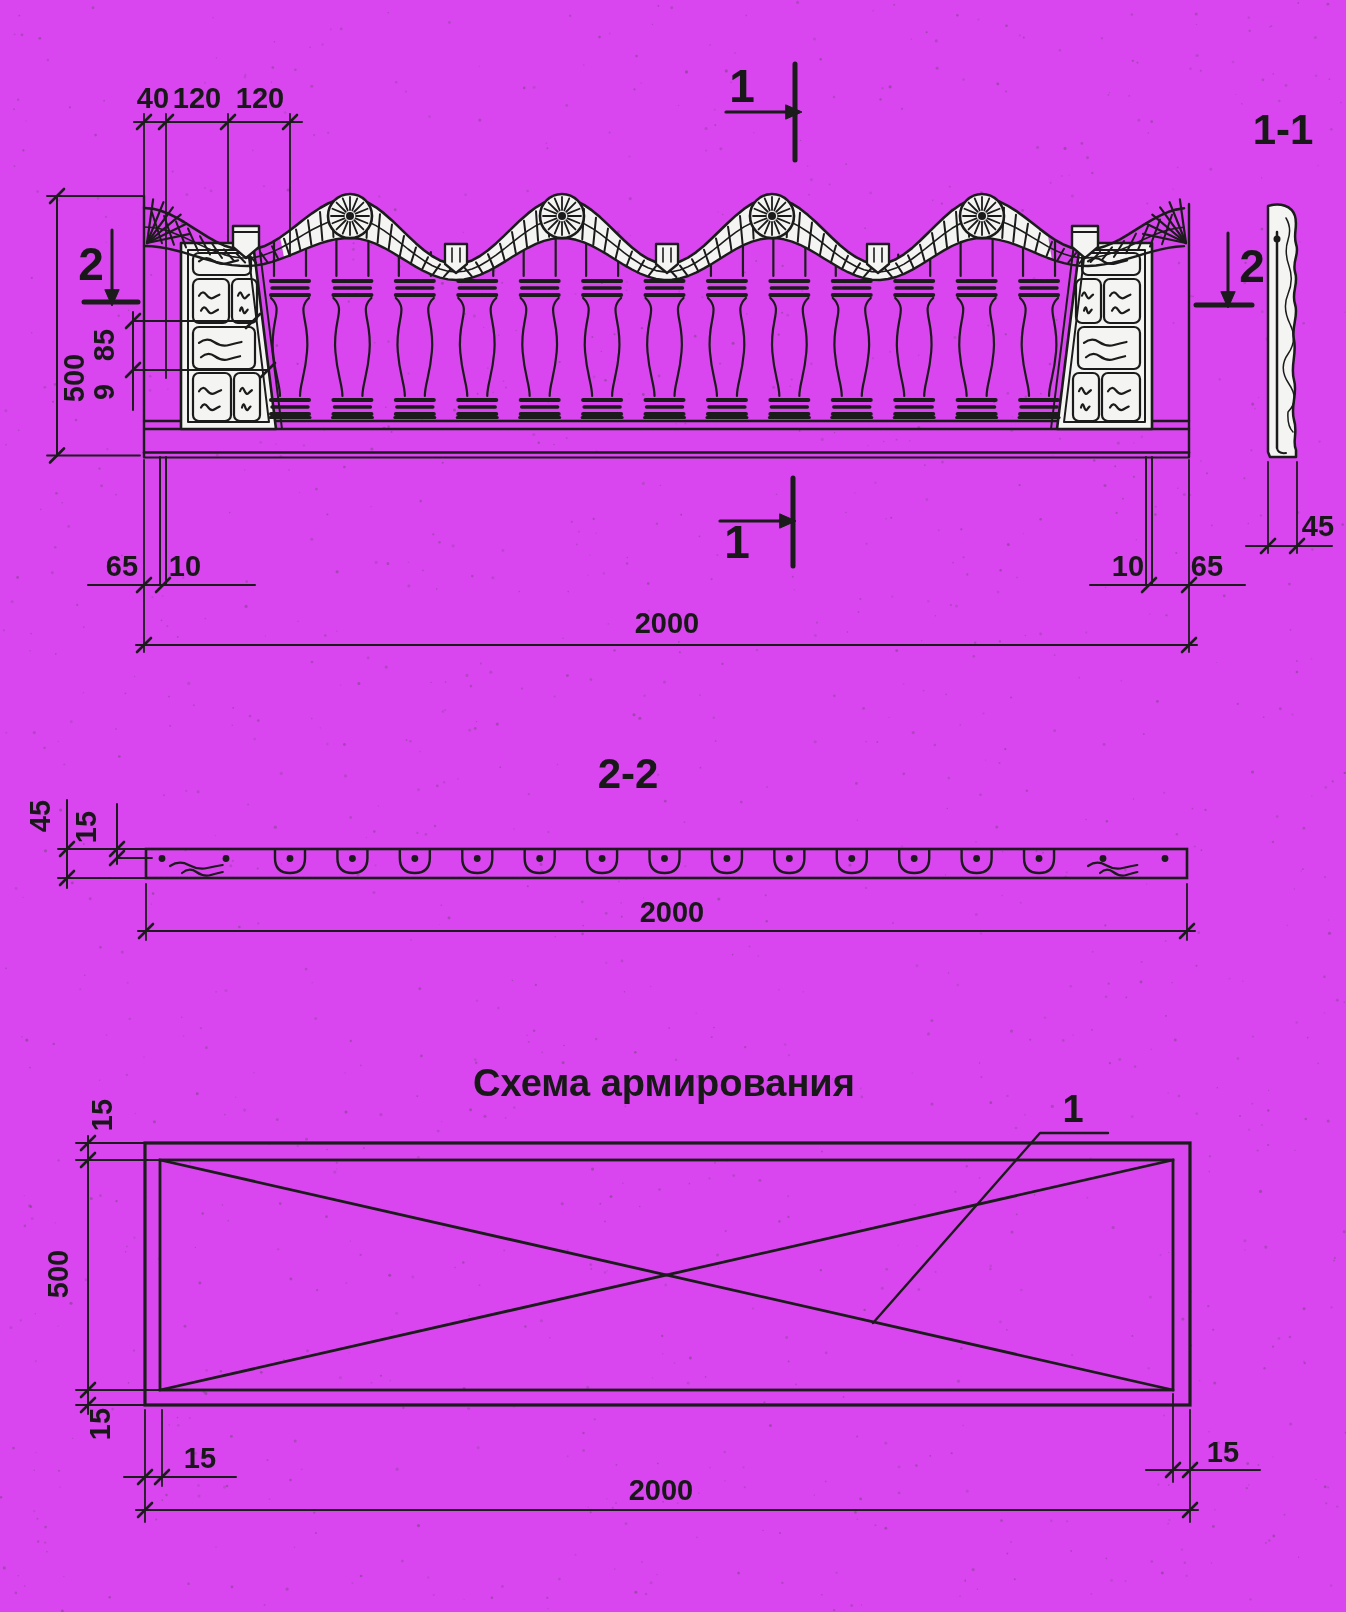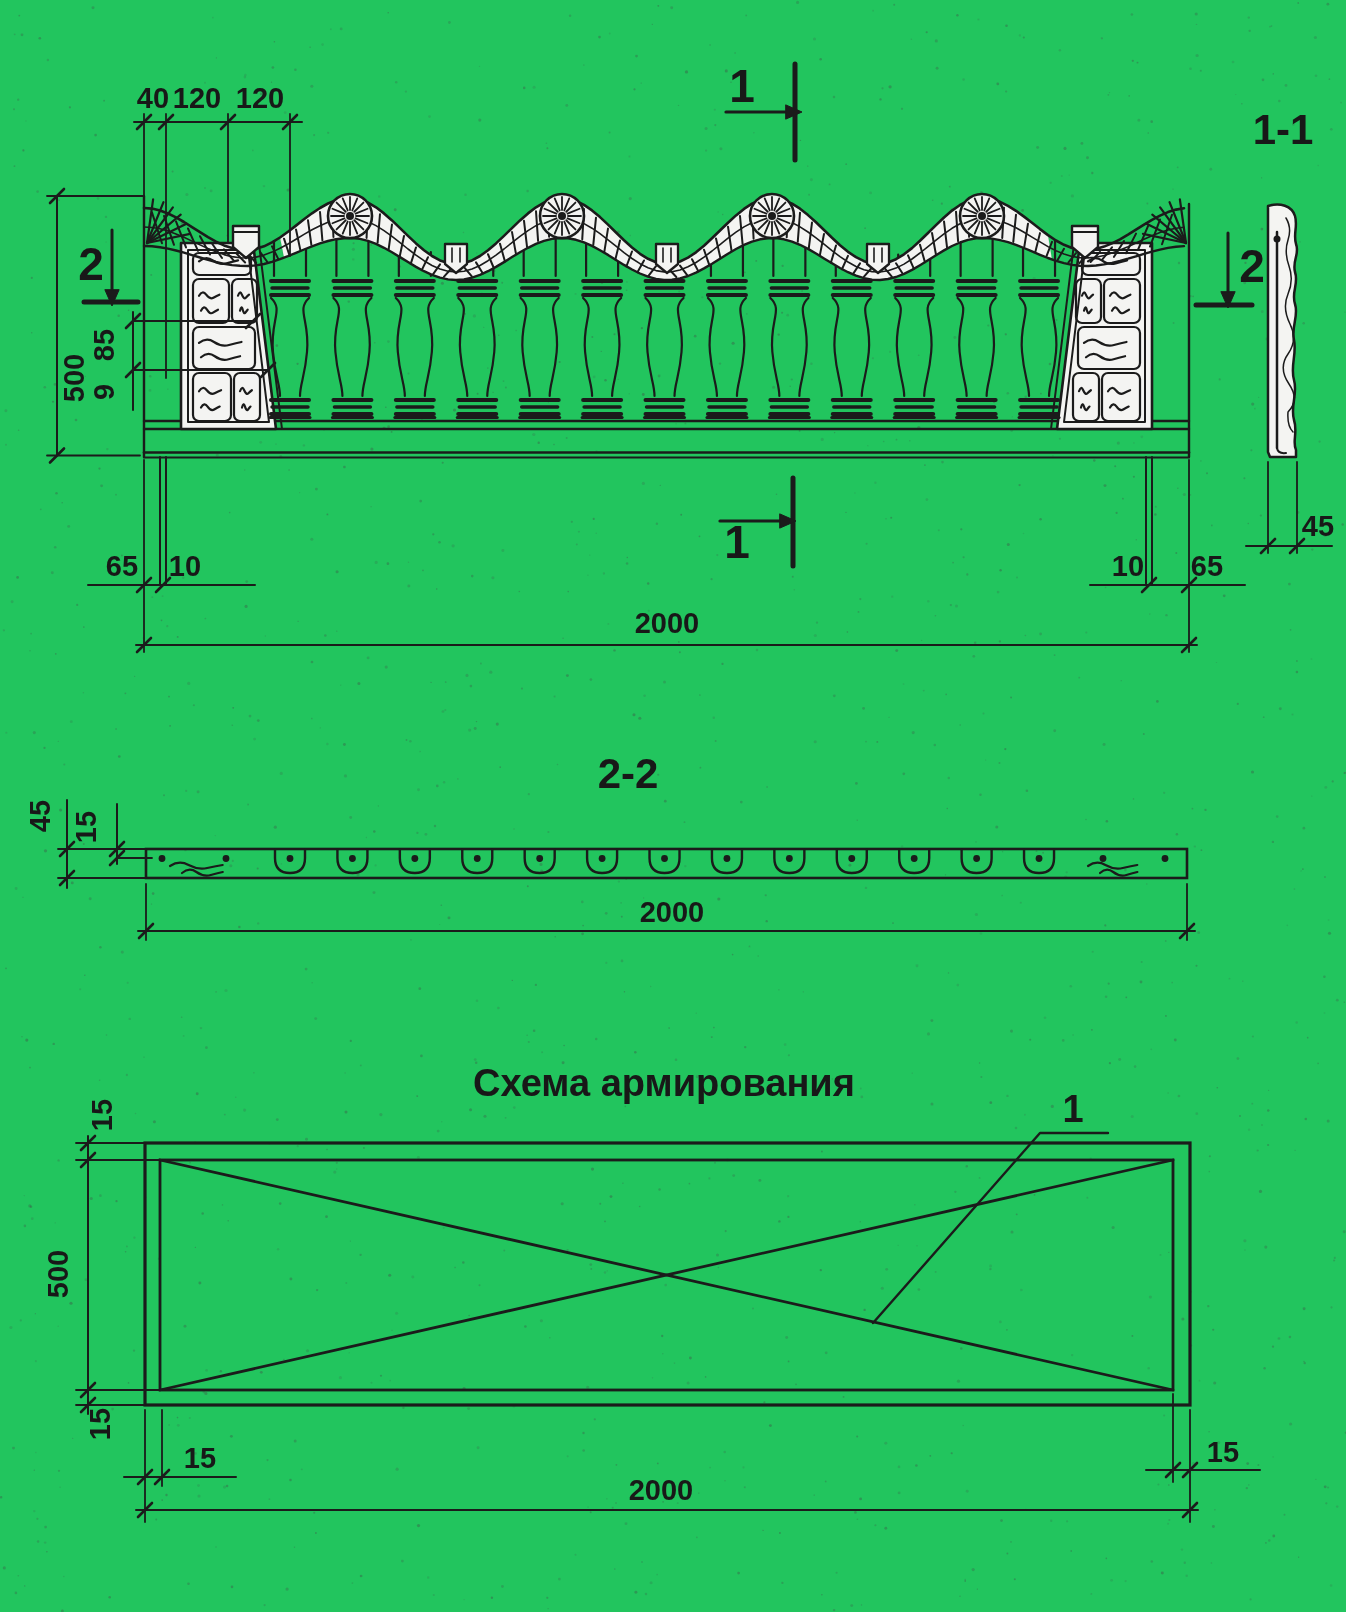--- a/index.html
+++ b/index.html
@@ -1,16 +1,16 @@
 <!DOCTYPE html>
 <html><head>
 <meta charset="utf-8">
 <style>
   html,body{margin:0;padding:0;background:#e8e8e6;}
-  .page{width:1346px;height:1612px;background:#22c55e;position:relative;margin:0 auto;
+  .page{width:1346px;height:1612px;background:#d946ef;position:relative;margin:0 auto;
         font-family:"Liberation Sans", sans-serif;}
   svg{display:block;}
   text{fill:#181818;font-family:"Liberation Sans", sans-serif;}
   .dim{font-size:29px;font-weight:bold;}
   .big{font-size:42px;font-weight:bold;}
   .cut{font-size:46px;font-weight:bold;}
   .ttl{font-size:38px;font-weight:bold;}
   .co{font-size:38px;font-weight:bold;}
   .mid{text-anchor:middle;}
 </style>

